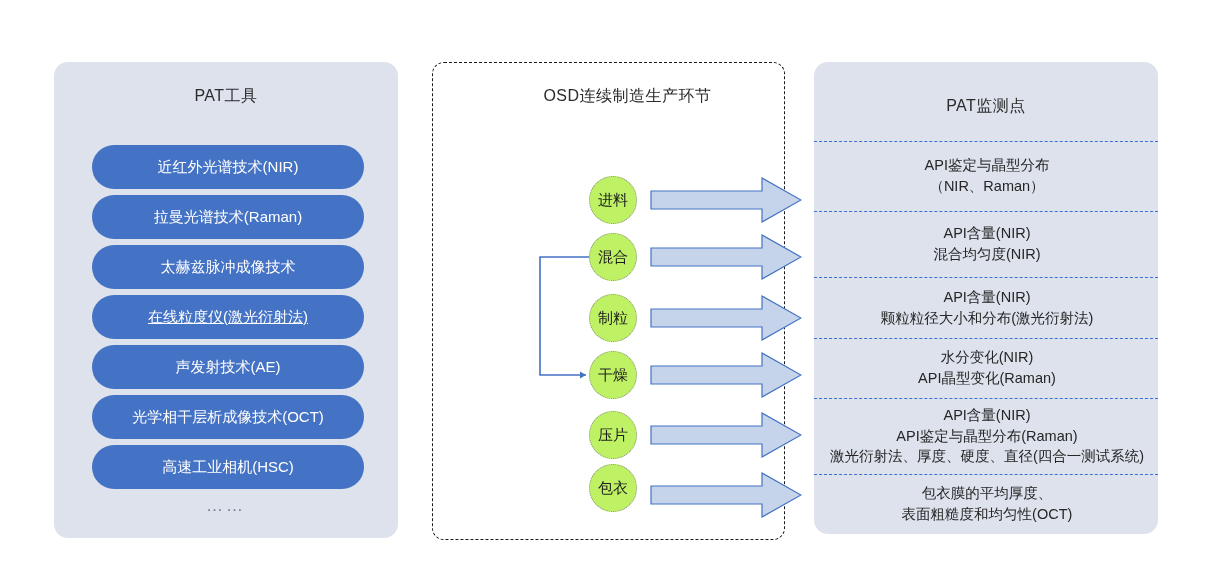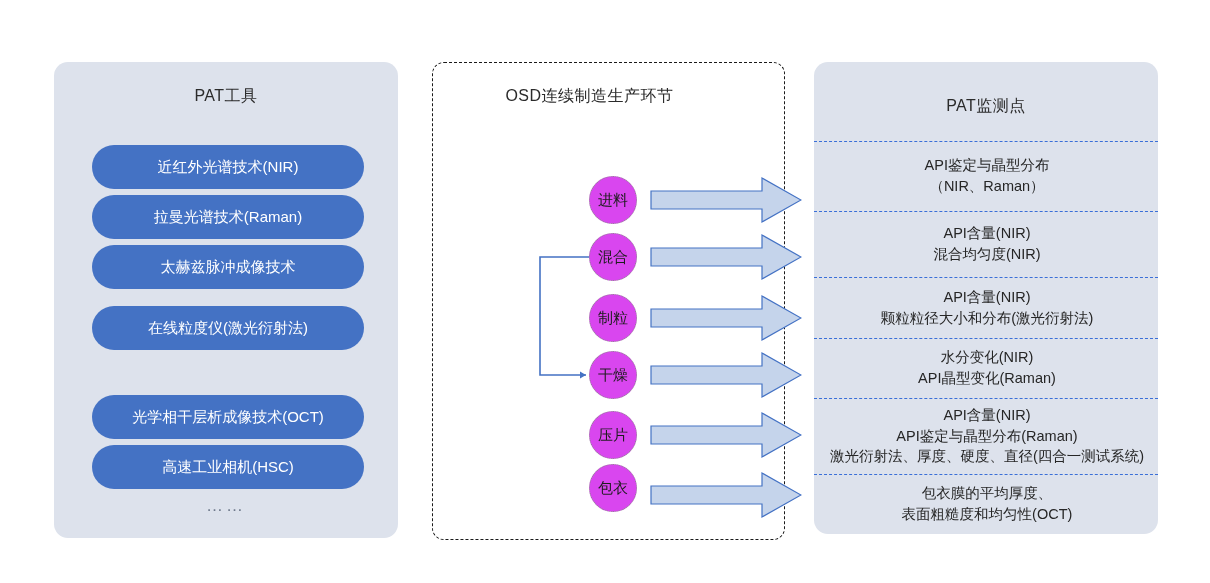--- a/index.html
+++ b/index.html
@@ -34,21 +34,21 @@
   }
 
   
   #mid-box{
     position:absolute;left:432px;top:62px;width:351px;height:476px;
     border:1.6px dashed #1a1a1a;border-radius:12px;background:#ffffff;
   }
   #mid-title{top:86px;}
   .node-circle{
     position:absolute;width:48px;height:48px;border-radius:50%;
-    border:1.4px dotted #8c8c8c;background:#d946ef;
+    border:1.4px dotted #8c8c8c;background:#bef264;
     display:flex;align-items:center;justify-content:center;
     font-size:15px;color:#1d1d1d;box-sizing:border-box;
   }
   .arrow-svg{position:absolute;}
   #connector-svg{position:absolute;left:530px;top:245px;}
 
   
   #right-panel{left:814px;top:62px;width:344px;height:472px;}
   #right-title{top:96px;}
   .sep{
@@ -73,33 +73,36 @@
 
   <div class="pill" style="top:195px;left:92px;">
     <span>拉曼光谱技术(Raman)</span>
   </div>
   <div class="pill" style="top:145px;left:92px;">
     <span>近红外光谱技术(NIR)</span>
   </div>
   <div class="pill" style="top:245px;left:92px;">
     <span>太赫兹脉冲成像技术</span>
   </div>
-  <div class="pill" style="top:306px;left:92px;">
+  <div class="pill" style="top:295px;left:92px;text-decoration:underline;">
     <span>在线粒度仪(激光衍射法)</span>
+  </div>
+  <div class="pill" style="top:345px;left:92px;">
+    <span>声发射技术(AE)</span>
   </div>
   <div class="pill" style="top:395px;left:92px;">
     <span>光学相干层析成像技术(OCT)</span>
   </div>
   <div class="pill" style="top:445px;left:92px;">
     <span>高速工业相机(HSC)</span>
   </div>
   <div class="ellipsis" style="top:496px;left:54px;width:344px;">……</div>
 
   <div id="mid-box"></div>
-  <div class="panel-title" id="mid-title" style="left:414px;width:351px;">OSD连续制造生产环节</div>
+  <div class="panel-title" id="mid-title" style="left:452px;width:351px;">OSD连续制造生产环节</div>
 
   <svg id="connector-svg" width="70" height="145" viewBox="0 0 70 145">
     <path d="M60 12 L10 12 L10 130 L56 130" fill="none" stroke="#4472c4" stroke-width="1.6"></path>
     <path d="M56 130 L50 126.5 L50 133.5 Z" fill="#4472c4"></path>
   </svg>
 
   <div class="node-circle" style="left:589px;top:176px;">
     <span>进料</span>
   </div>
   <div class="node-circle" style="left:589px;top:233px;">

